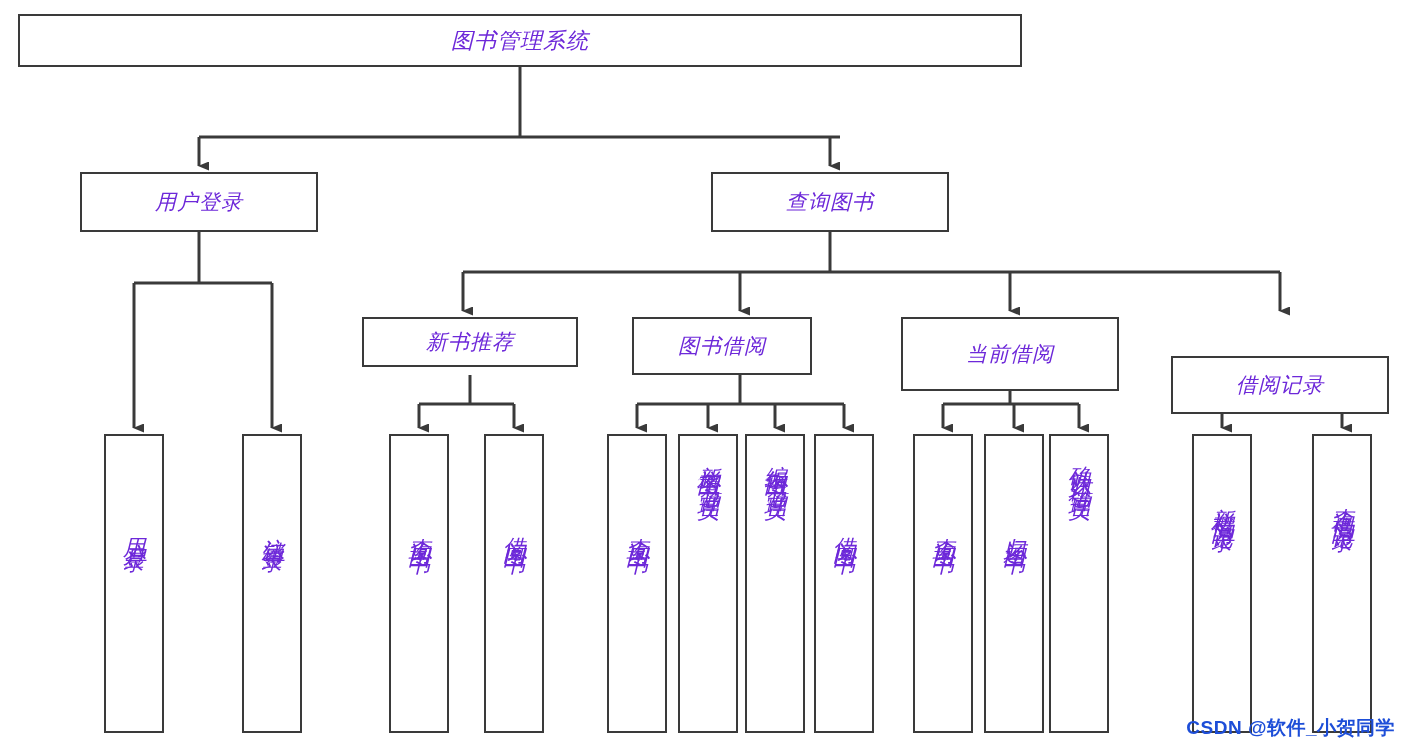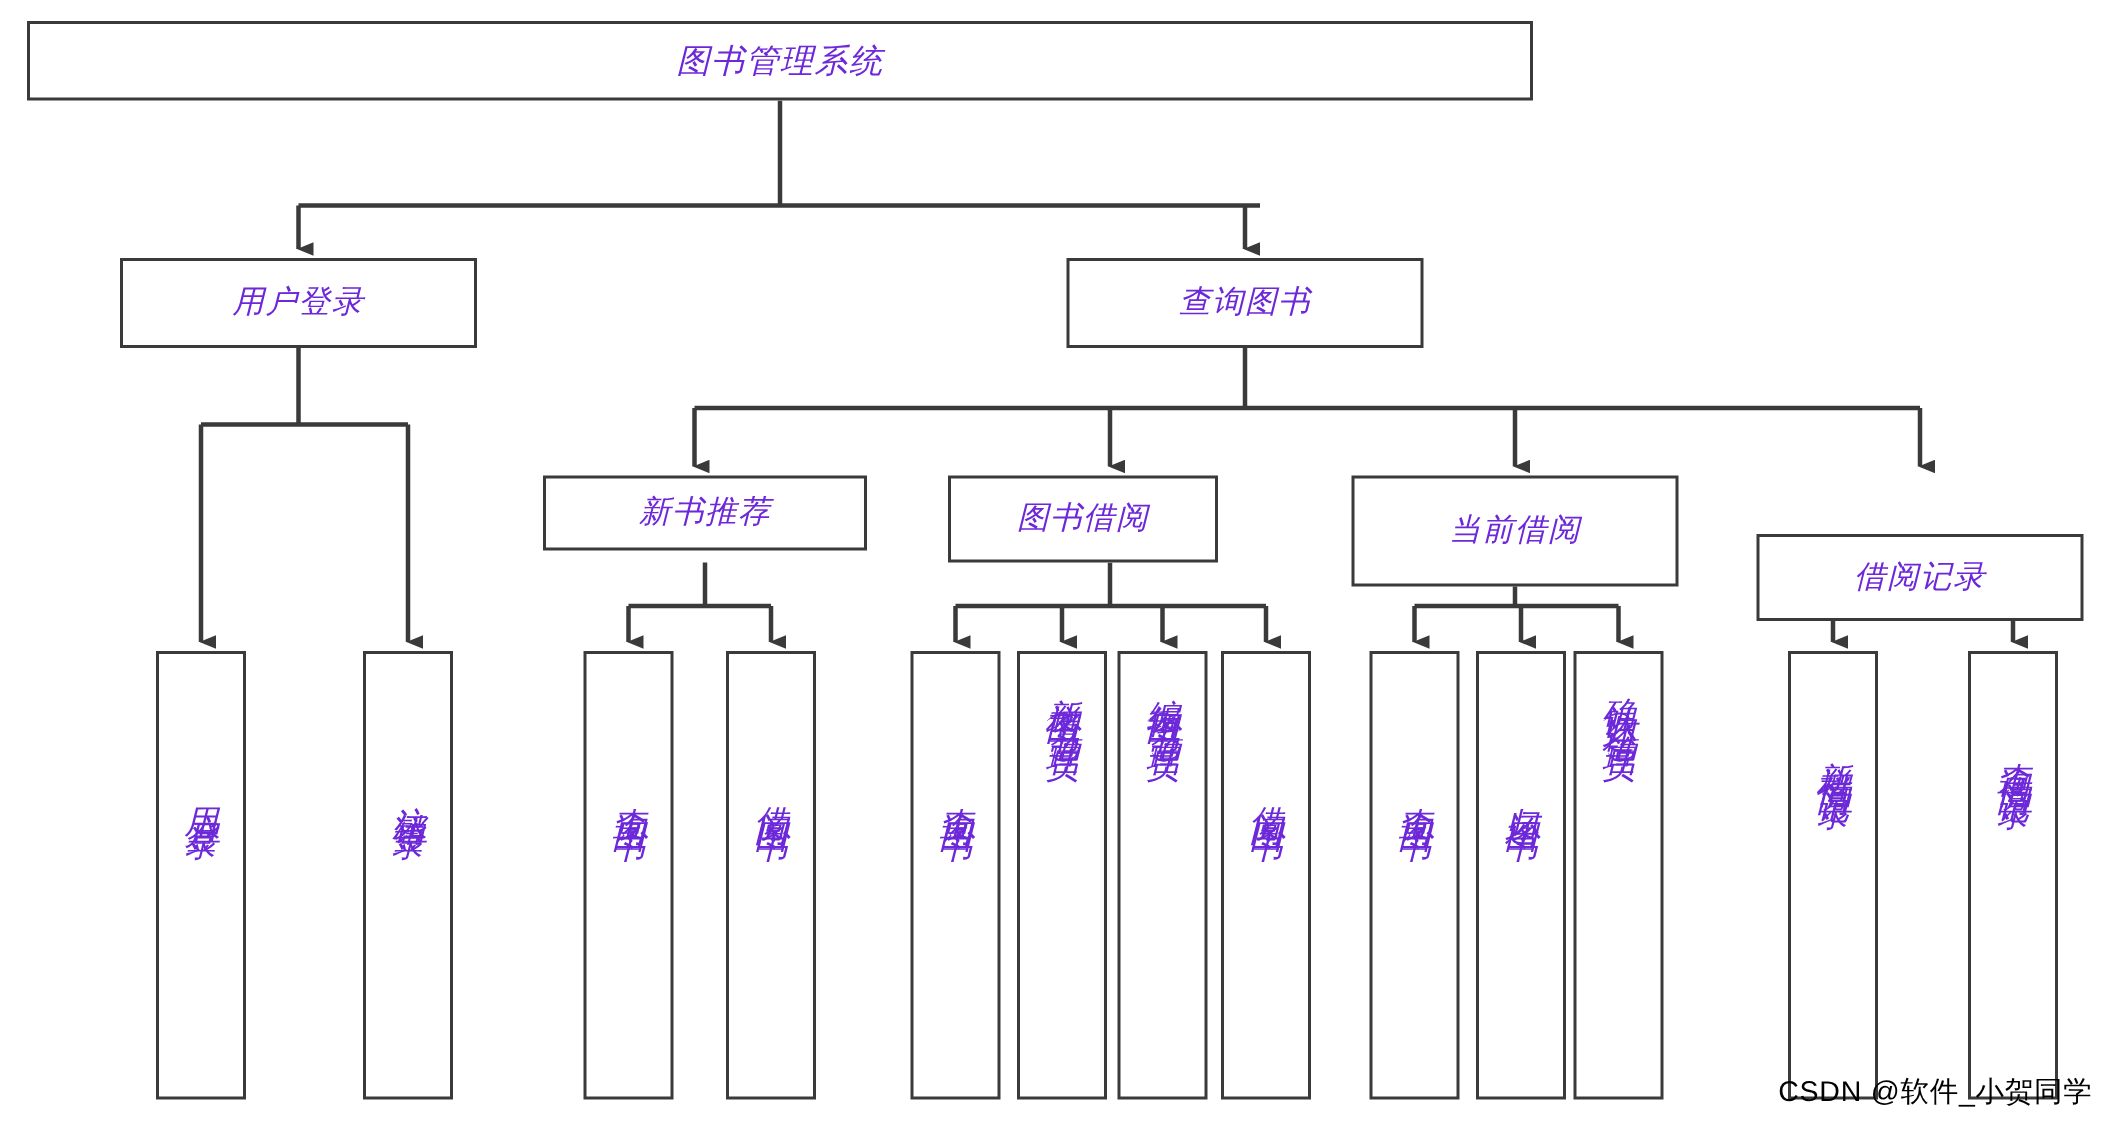--- a/index.html
+++ b/index.html
@@ -50,23 +50,24 @@
   }
   .node.leaf.mid .lbl{ margin-top:74px; }
   .node.leaf.mid2 .lbl{ margin-top:44px; }
   .node.leaf.topal .lbl{ margin-top:2px; }
 
   #watermark{
     position:absolute;
     right:10px;
     bottom:6px;
     font-size:19px;
-    color:#000000;
+    color:#1d4ed8;
     letter-spacing:0.5px;
     white-space:nowrap;
+    font-weight:bold;
   }
 </style>
 </head>
 <body>
 
 <div id="stage">
 
   <svg id="wires" viewBox="0 0 1405 747">
     <defs>
       <marker id="arrow" markerWidth="9" markerHeight="11" refX="4.5" refY="10" orient="auto" markerUnits="userSpaceOnUse">

